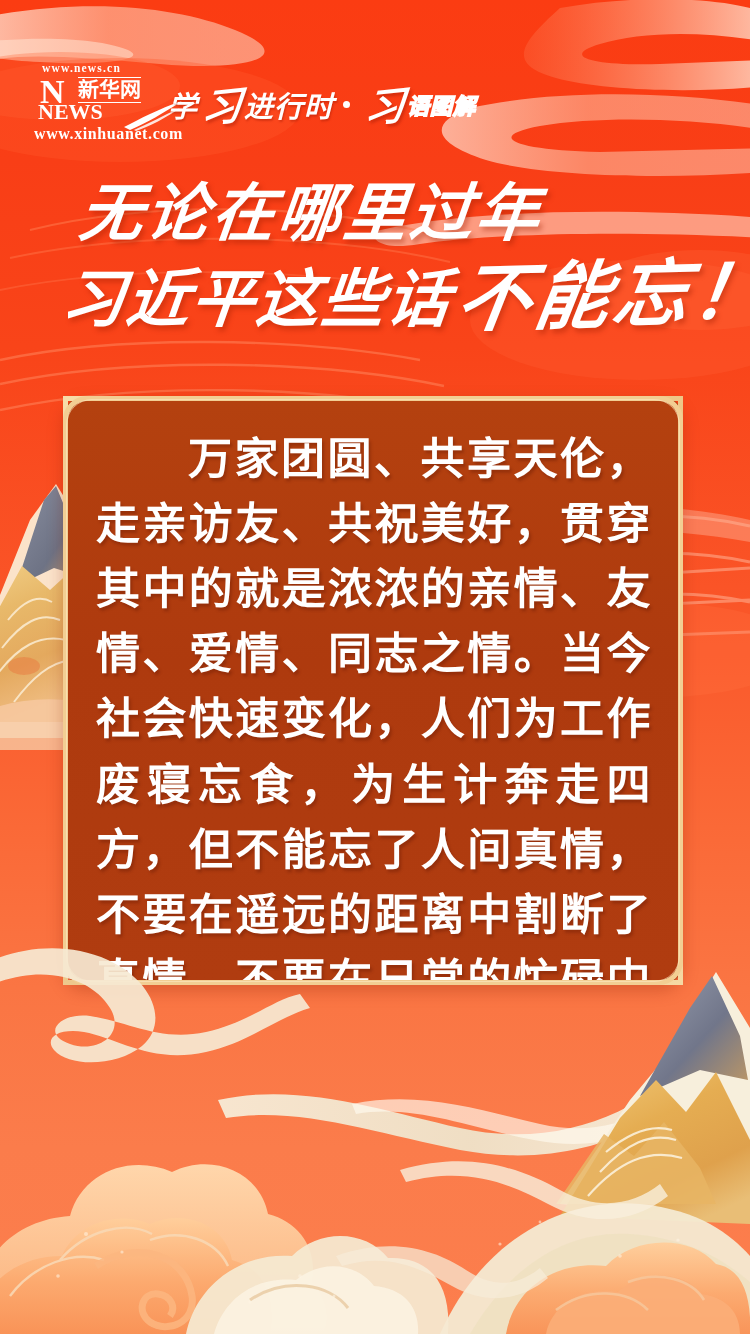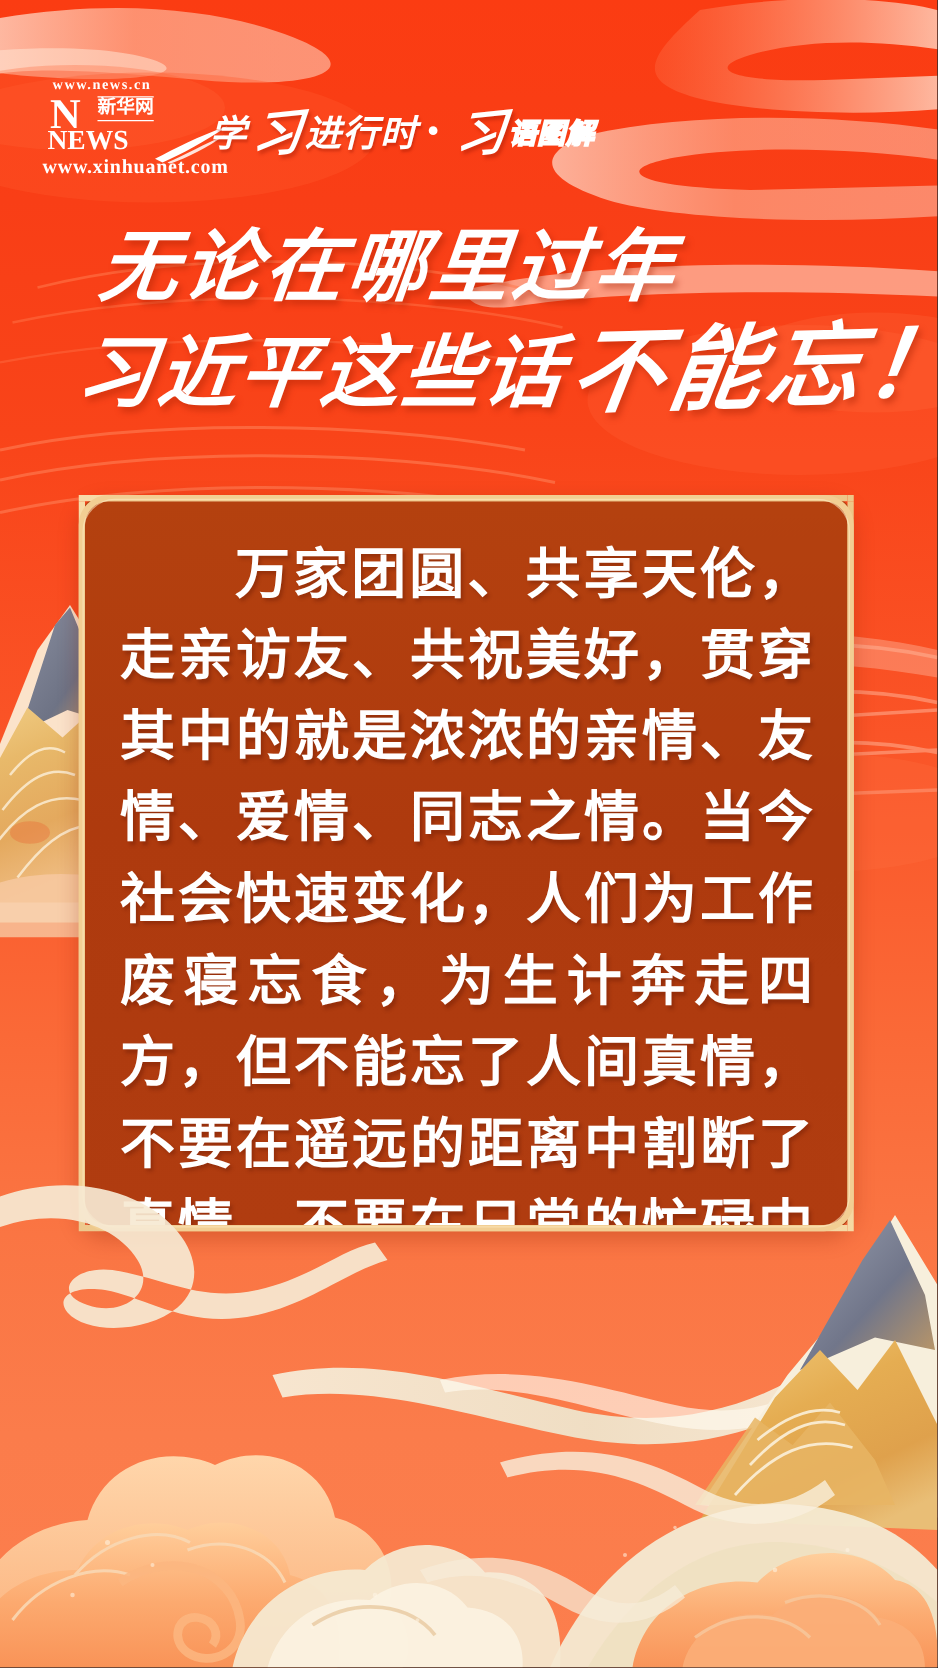--- a/index.html
+++ b/index.html
@@ -65,21 +65,21 @@
     color: #ffffff;
     font-family: "Liberation Serif", "DejaVu Serif", serif;
     font-weight: bold;
     line-height: 1;
   }
   .logo-n    { left: 4px;  top: 0px;  font-size: 34px; letter-spacing: -1px; }
   .logo-news { left: 2px;  top: 26px; font-size: 22px; letter-spacing: 0px; }
   .logo-cn {
     position: absolute;
     left: 42px; top: 2px;
-    font-size: 15px;
+    font-size: 21px;
     color: #ffffff;
     font-weight: bold;
     letter-spacing: 0px;
     font-family: "Liberation Serif", "DejaVu Serif", serif;
     white-space: nowrap;
     border: 1.5px solid #fff;
     border-left: none; border-right: none;
     padding: 1px 0;
     line-height: 1.05;
   }

